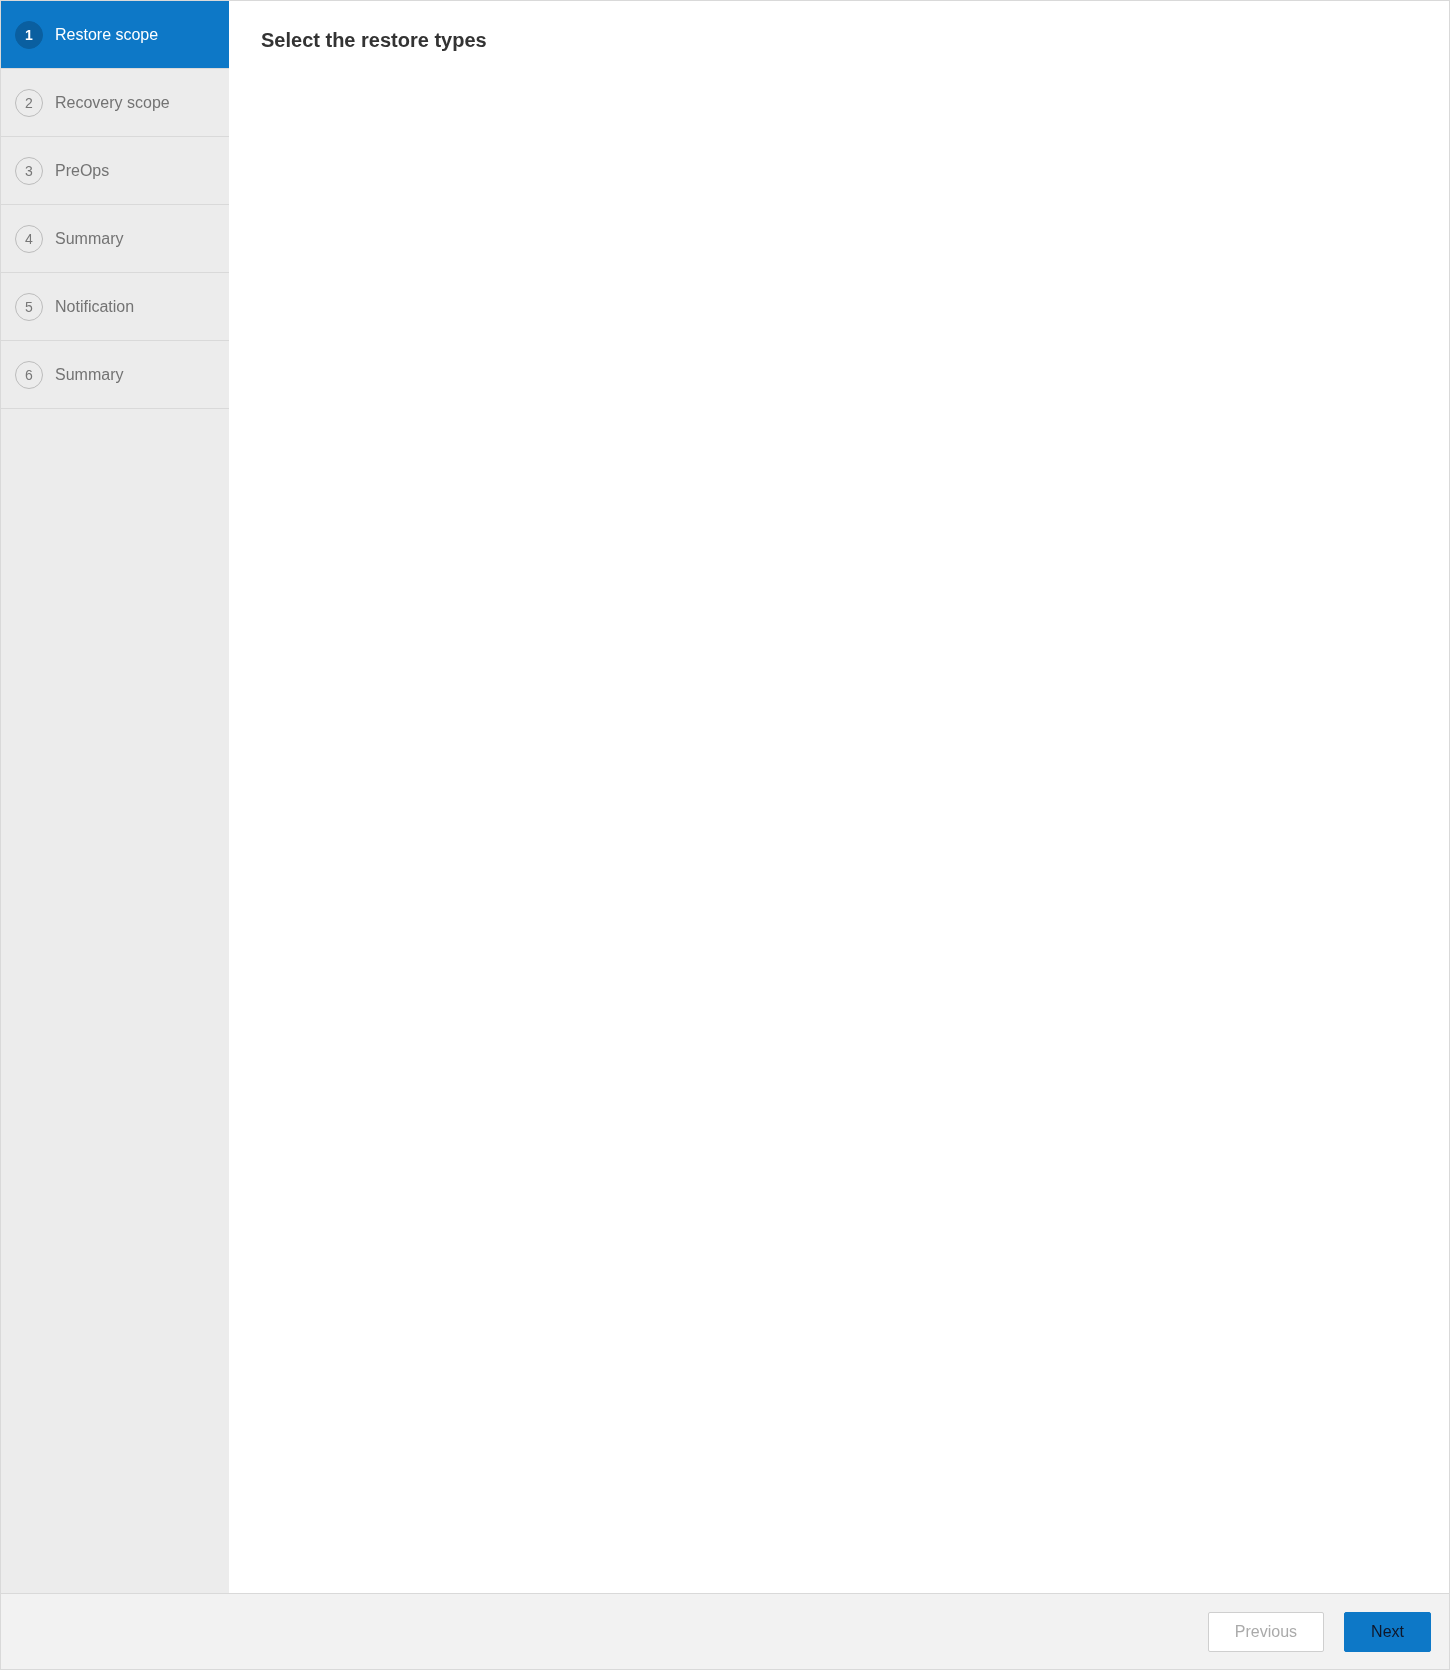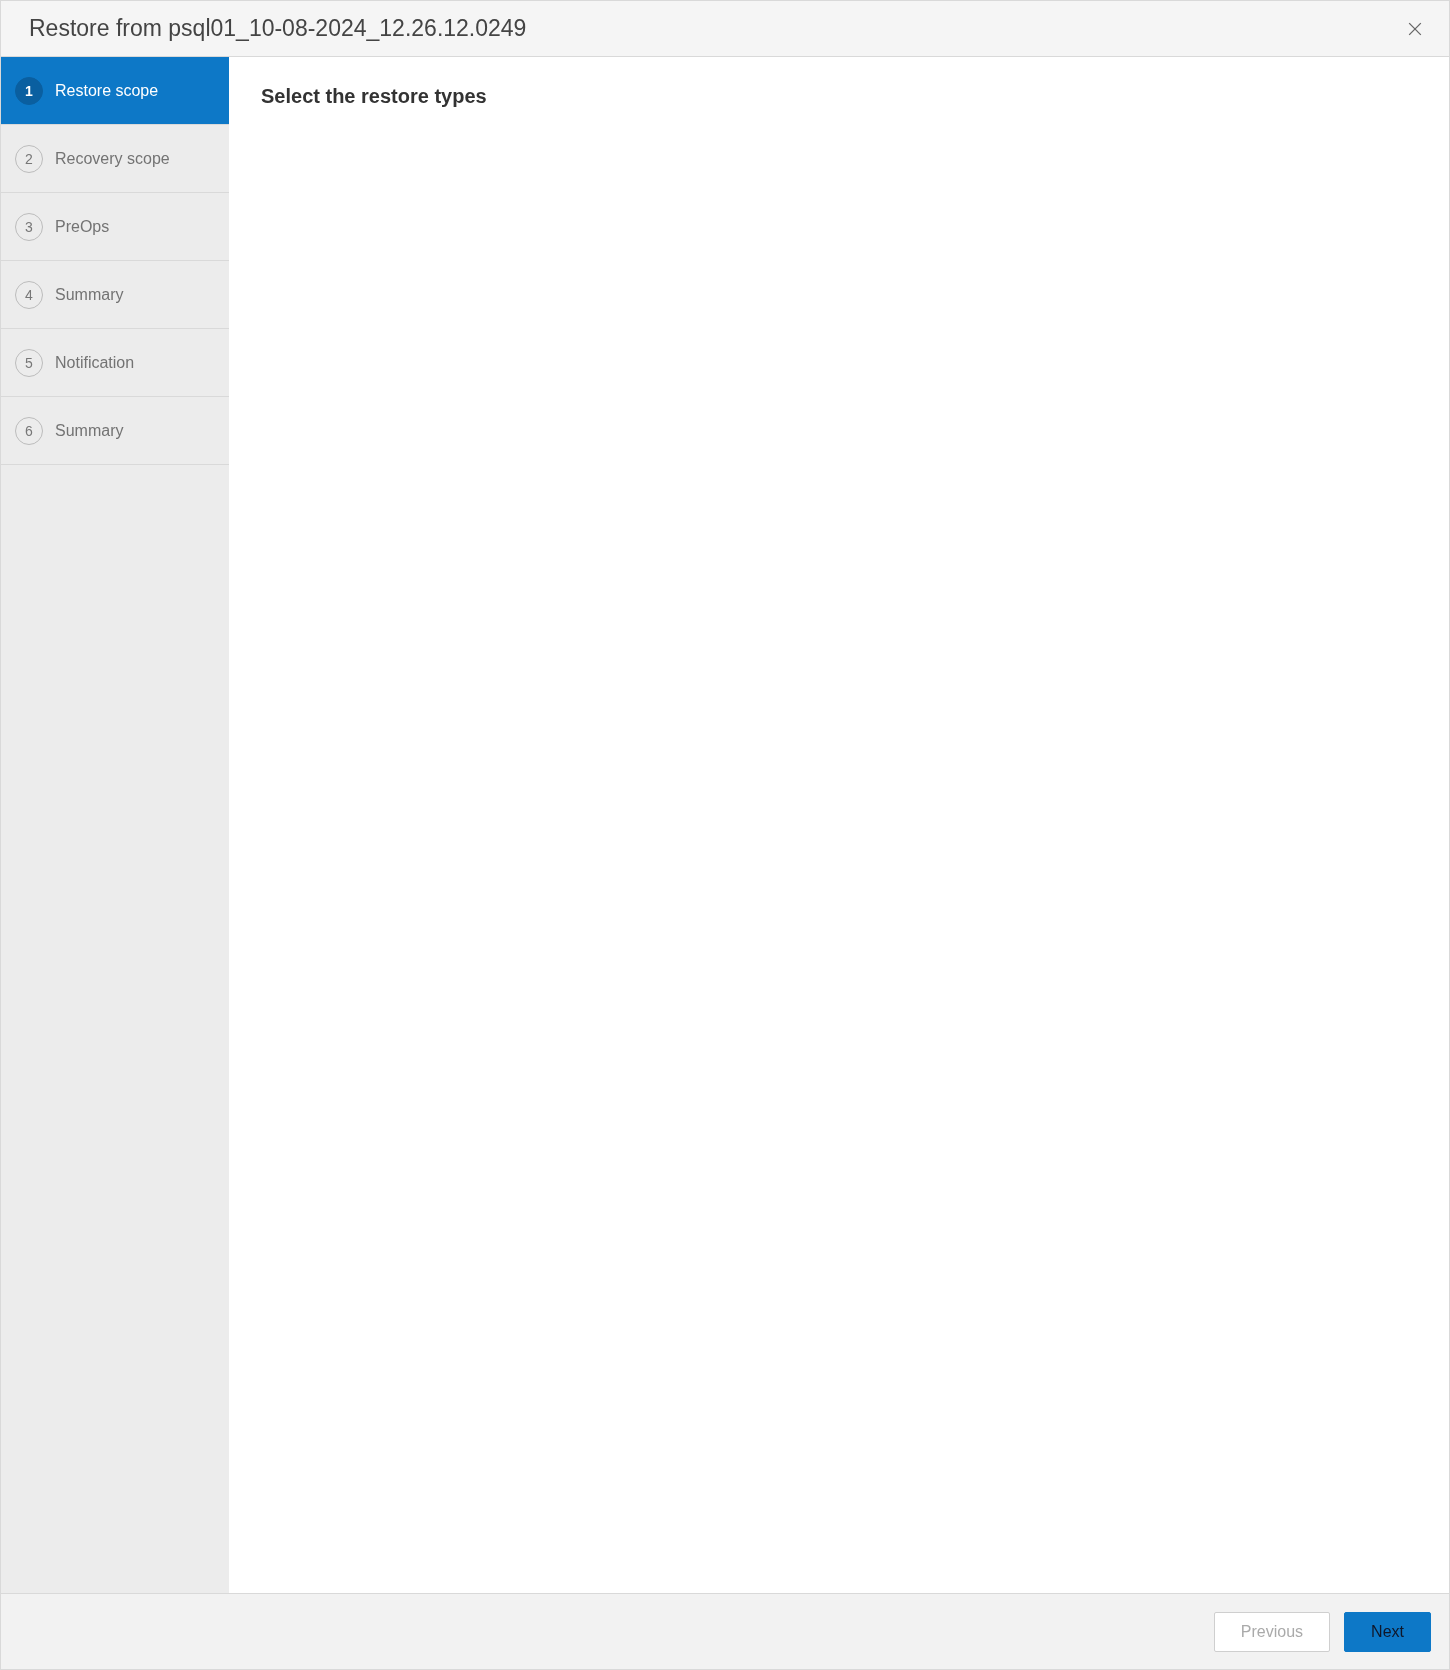--- a/index.html
+++ b/index.html
@@ -159,21 +159,21 @@
 
     
     .modal-footer {
       height: 76px;
       background: #f2f2f2;
       border-top: 1px solid #d9d9d9;
       display: flex;
       align-items: center;
       justify-content: flex-end;
       padding: 0 18px;
-      gap: 14px;
+      gap: 20px;
     }
     .btn {
       height: 40px;
       padding: 0 26px;
       font-size: 16px;
       border-radius: 2px;
       cursor: pointer;
       display: flex;
       align-items: center;
       justify-content: center;
@@ -188,29 +188,20 @@
       background: #0d78c7;
       border: 1px solid #0d78c7;
       color: #0f172a;
     }
   </style>
 </head>
 <body>
 
 <div class="modal">
 
-  <div class="modal-header">
-    <div class="modal-title">Restore from psql01_10-08-2024_12.26.12.0249</div>
-    <div class="close-btn">
-      <svg viewBox="0 0 24 24" fill="none" stroke="currentColor" stroke-width="1.5">
-        <line x1="5" y1="5" x2="19" y2="19"></line>
-        <line x1="19" y1="5" x2="5" y2="19"></line>
-      </svg>
-    </div>
-  </div>
 
   <div class="modal-body">
 
     <div class="sidebar">
       <div class="step active">
         <div class="step-num">1</div>
         <div class="step-label">Restore scope</div>
       </div>
       <div class="step">
         <div class="step-num">2</div>

